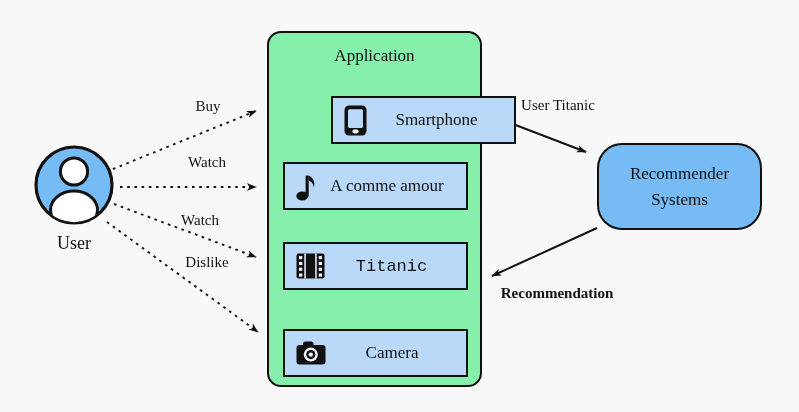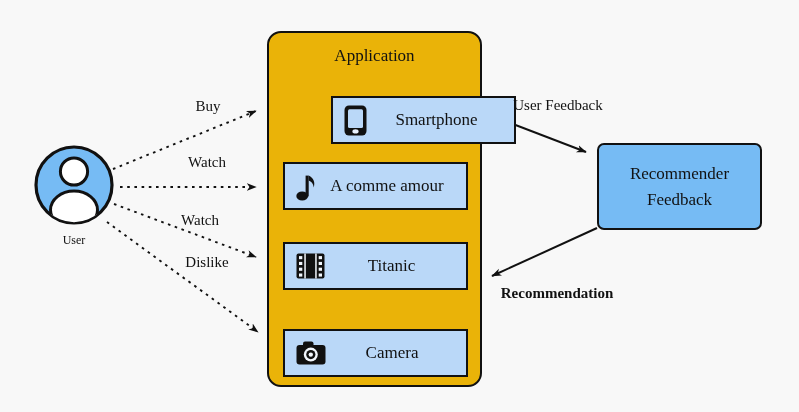--- a/index.html
+++ b/index.html
@@ -21,56 +21,56 @@
   .edge-label{
     position:absolute;
     font-size:15px;
     text-align:center;
     white-space:nowrap;
     line-height:21px;
   }
   .edge-label.two-line{white-space:normal;line-height:26px;}
 
   .user-wrap{position:absolute;left:33px;top:144px;width:82px;text-align:center;}
-  .user-label{margin-top:3px;font-size:12px;}
+  .user-label{margin-top:3px;font-size:18px;}
 
   .app-box{
     position:absolute;left:267px;top:31px;
     width:215px;height:356px;
     box-sizing:border-box;
-    background:#eab308;
+    background:#86efac;
     border:2.2px solid #111;
     border-radius:14px;
   }
   .app-title{
     position:absolute;left:0;top:13px;width:100%;
     text-align:center;font-size:17px;
   }
   .item-card{
     position:absolute;left:14px;width:185px;height:48px;
     box-sizing:border-box;
     background:#bad8f8;
     border:2.2px solid #111;
     display:flex;align-items:center;
     padding:0 8px 0 11px;
   }
   .item-card .icon{flex:0 0 auto;display:flex;align-items:center;}
   .item-card .item-label{flex:1;text-align:center;font-size:17px;}
   .card-0{top:63px;margin-left:48px;}
   .card-1{top:129px;}
-  .card-2{top:209px;}
+  .card-2{top:209px;font-family:Liberation Mono, monospace;}
   .card-3{top:296px;}
 
   .rec-box{
     position:absolute;left:597px;top:143px;
     width:165px;height:87px;
     box-sizing:border-box;
     background:#76bbf4;
     border:2.4px solid #111;
-    border-radius:7px;
+    border-radius:25px;
     display:flex;flex-direction:column;
     align-items:center;justify-content:center;
     font-size:17px;line-height:26px;text-align:center;
   }
 
   .lbl-buy{left:168px;top:96px;width:80px;}
   .lbl-like{left:167px;top:152px;width:80px;}
   .lbl-watch{left:160px;top:202px;width:80px;margin-top:8px;}
   .lbl-dislike{left:167px;top:252px;width:80px;}
   .lbl-feedback{left:478px;top:95px;width:160px;}
@@ -171,23 +171,23 @@
           <rect x="0.5" y="4" width="29" height="19.5" rx="3" fill="#111"></rect>
           <circle cx="14.8" cy="13.6" r="7" fill="#f2f7fd"></circle>
           <circle cx="14.8" cy="13.6" r="4.6" fill="#111"></circle>
           <circle cx="14.8" cy="13.6" r="2.2" fill="#f2f7fd"></circle>
         </svg>
       </span>
       <span class="item-label">Camera</span>
     </div>
   </div>
 
-  <div class="edge-label lbl-feedback">User Feedback</div>
+  <div class="edge-label lbl-feedback">User Titanic</div>
   <div class="edge-label two-line lbl-rec">
     <div>Recommendation</div>
   </div>
 
   <div class="rec-box">
     <div>Recommender</div>
-    <div>Feedback</div>
+    <div>Systems</div>
   </div>
 
 </div>
 
 </body></html>

